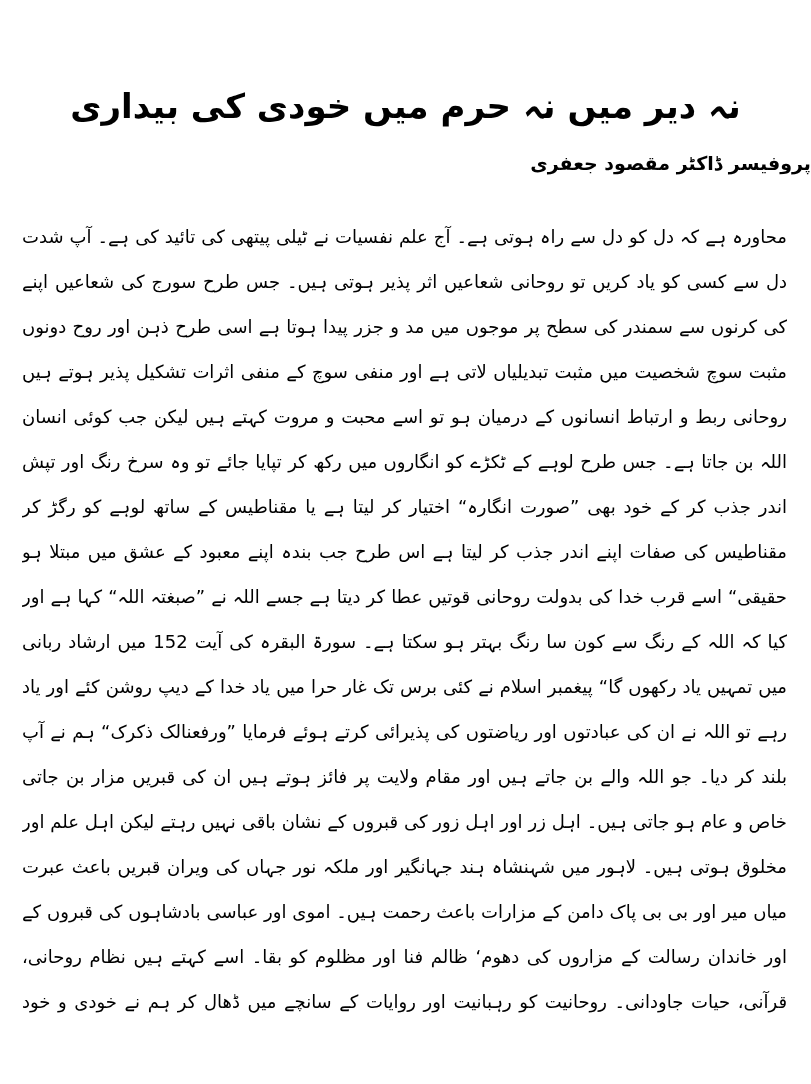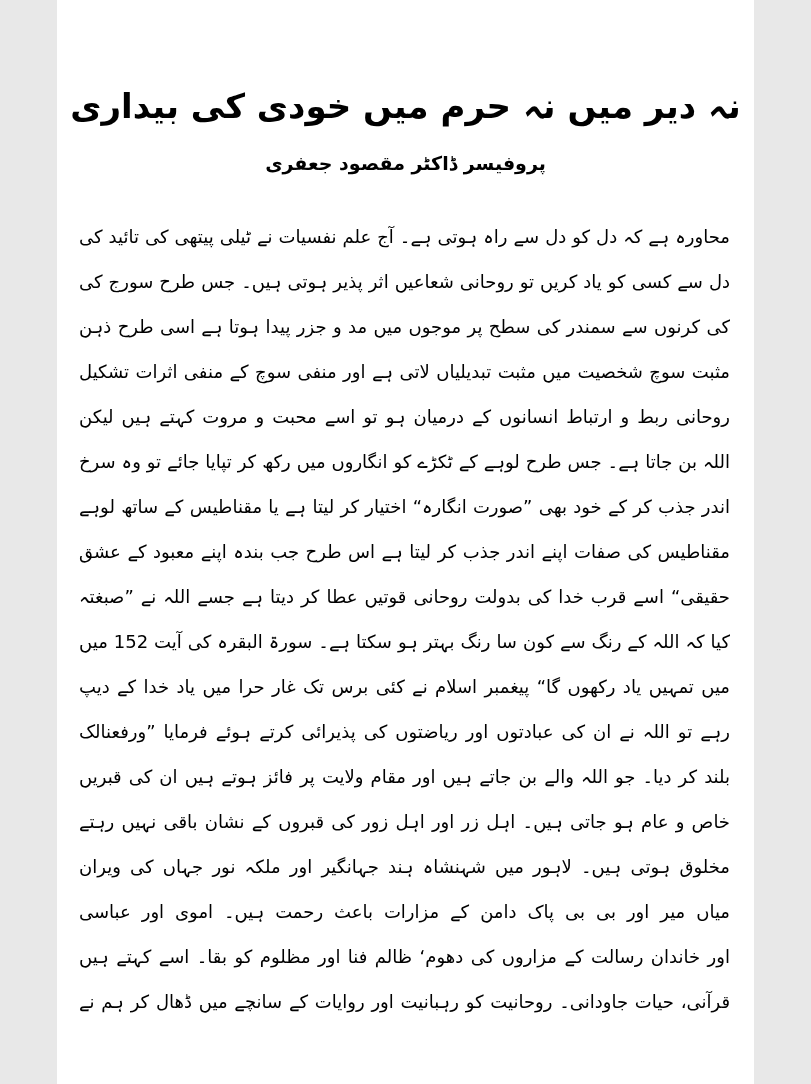--- a/index.html
+++ b/index.html
@@ -2,21 +2,21 @@
 <html lang="ur" dir="rtl"><head>
 <meta charset="utf-8">
 <style>
   html, body {
     margin: 0;
     padding: 0;
     background: #e8e8e8;
   }
   .page {
     position: relative;
-    width: 697px;
+    width: 811px;
     height: 1084px;
     margin: 0 auto;
     background: #ffffff;
     color: #000000;
     font-family: "DejaVu Sans", "Liberation Serif", serif;
     direction: rtl;
     overflow: hidden;
   }
   .doc-title {
     position: absolute;
@@ -26,21 +26,21 @@
     text-align: center;
     font-size: 34px;
     font-weight: bold;
     line-height: 1.5;
   }
   .doc-author {
     position: absolute;
     top: 148px;
     left: 0;
     right: 0;
-    text-align: center;
+    text-align: right;
     font-size: 19px;
     font-weight: bold;
     line-height: 1.6;
   }
   .doc-body {
     position: absolute;
     top: 214px;
     right: 24px;
     left: 22px;
   }

